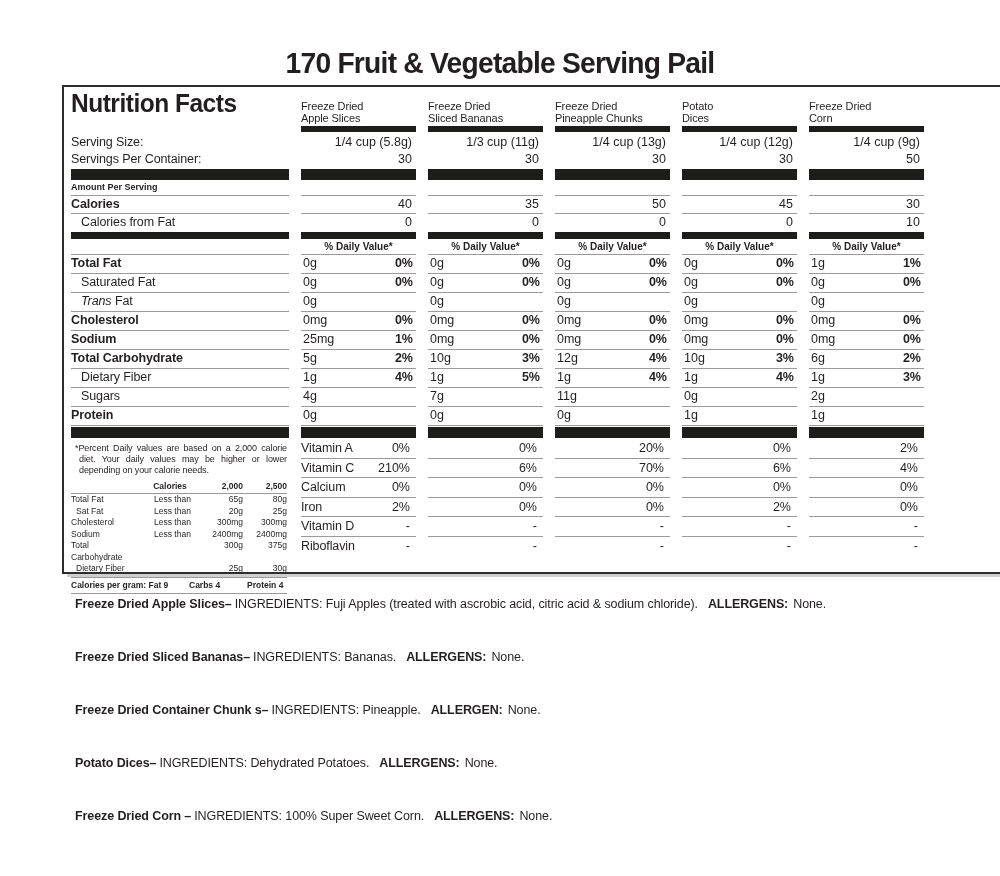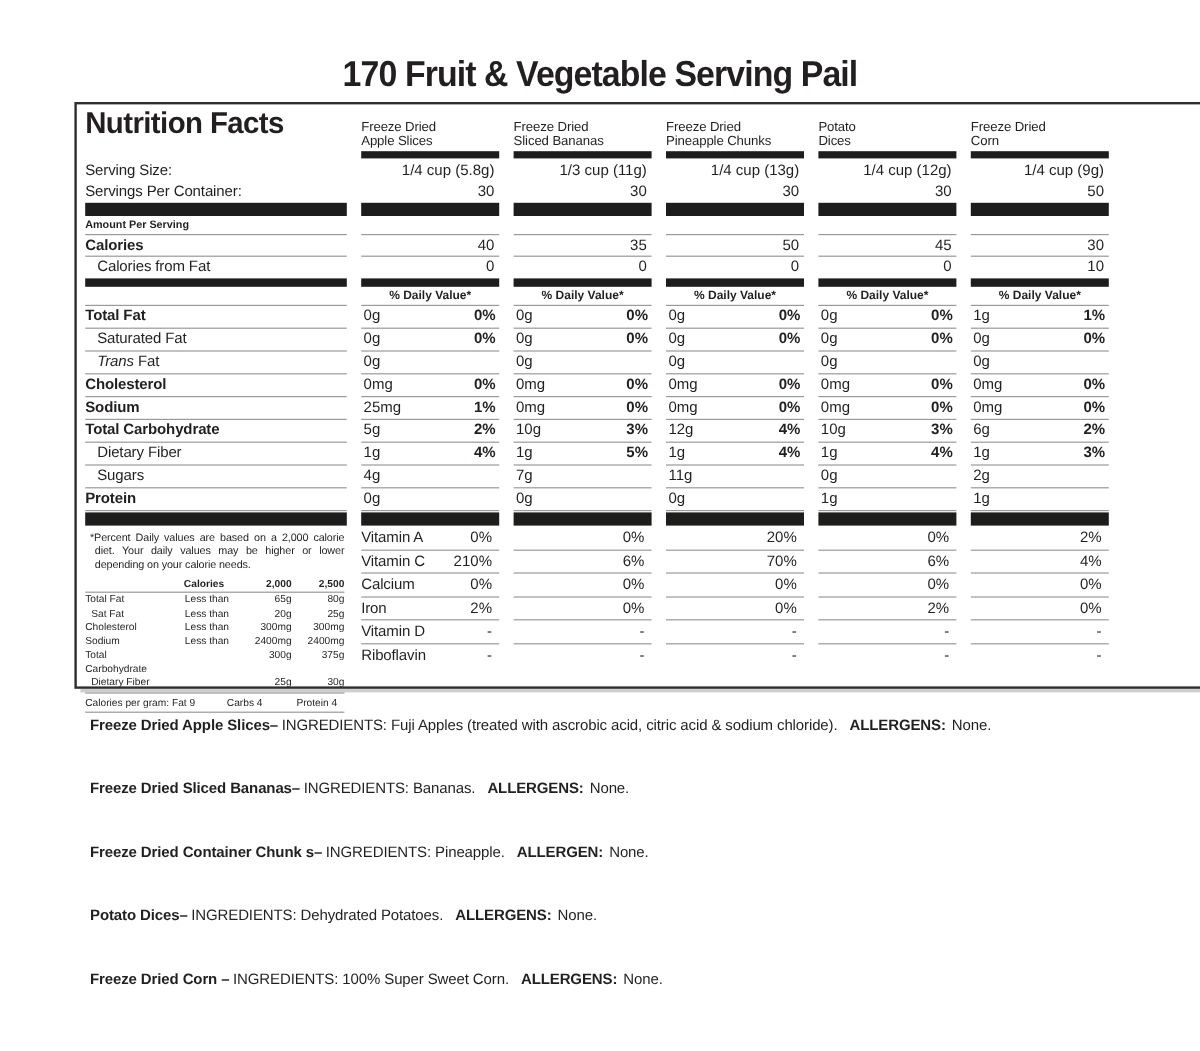--- a/index.html
+++ b/index.html
@@ -74,21 +74,21 @@
   .fn-table{margin-top:4px;font-size:8.5px;}
   .fn-thead,.fn-tr{display:grid;grid-template-columns:70px 58px 44px auto;line-height:11.5px;}
   .fn-thead{font-weight:bold;border-bottom:1px solid var(--line);line-height:13px;}
   .fn-c2{text-align:center;}
   .fn-c3,.fn-c4{text-align:right;}
   .fn-tr .fn-c2{text-align:left;padding-left:13px;}
   .fn-indent{padding-left:5px;}
   .fn-cpg{
     display:grid;grid-template-columns:118px 58px auto;
     border-top:1px solid var(--line);border-bottom:1px solid var(--line);
-    margin-top:2px;padding:2px 0;font-size:8.5px;line-height:11px;
+    margin-top:2px;padding:2px 0;font-size:8.5px;line-height:11px;font-weight:bold;
   }
   
   .ingredients{position:absolute;left:75px;top:597px;right:30px;}
   .ing-line{margin-bottom:38px;font-size:12.5px;line-height:15px;letter-spacing:-0.1px;}
   .ing-name{font-weight:bold;}
   .ing-details{margin-left:3px;}
   .ing-allergen{font-weight:bold;margin-left:10px;}
   .ing-allergen-value{margin-left:5px;}
 </style>
 </head>

